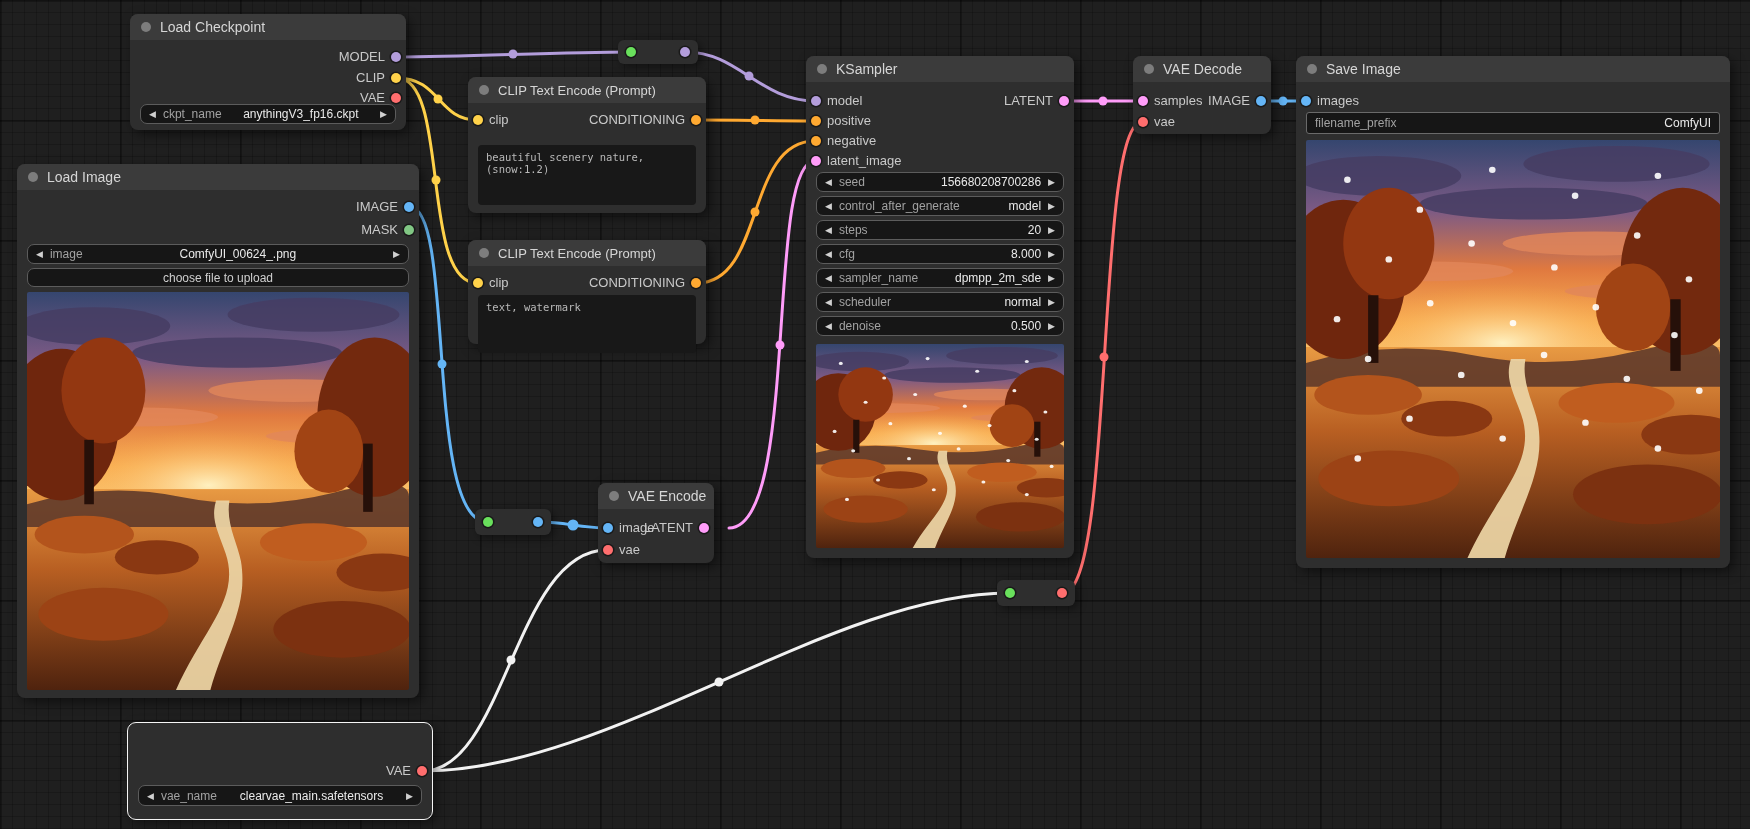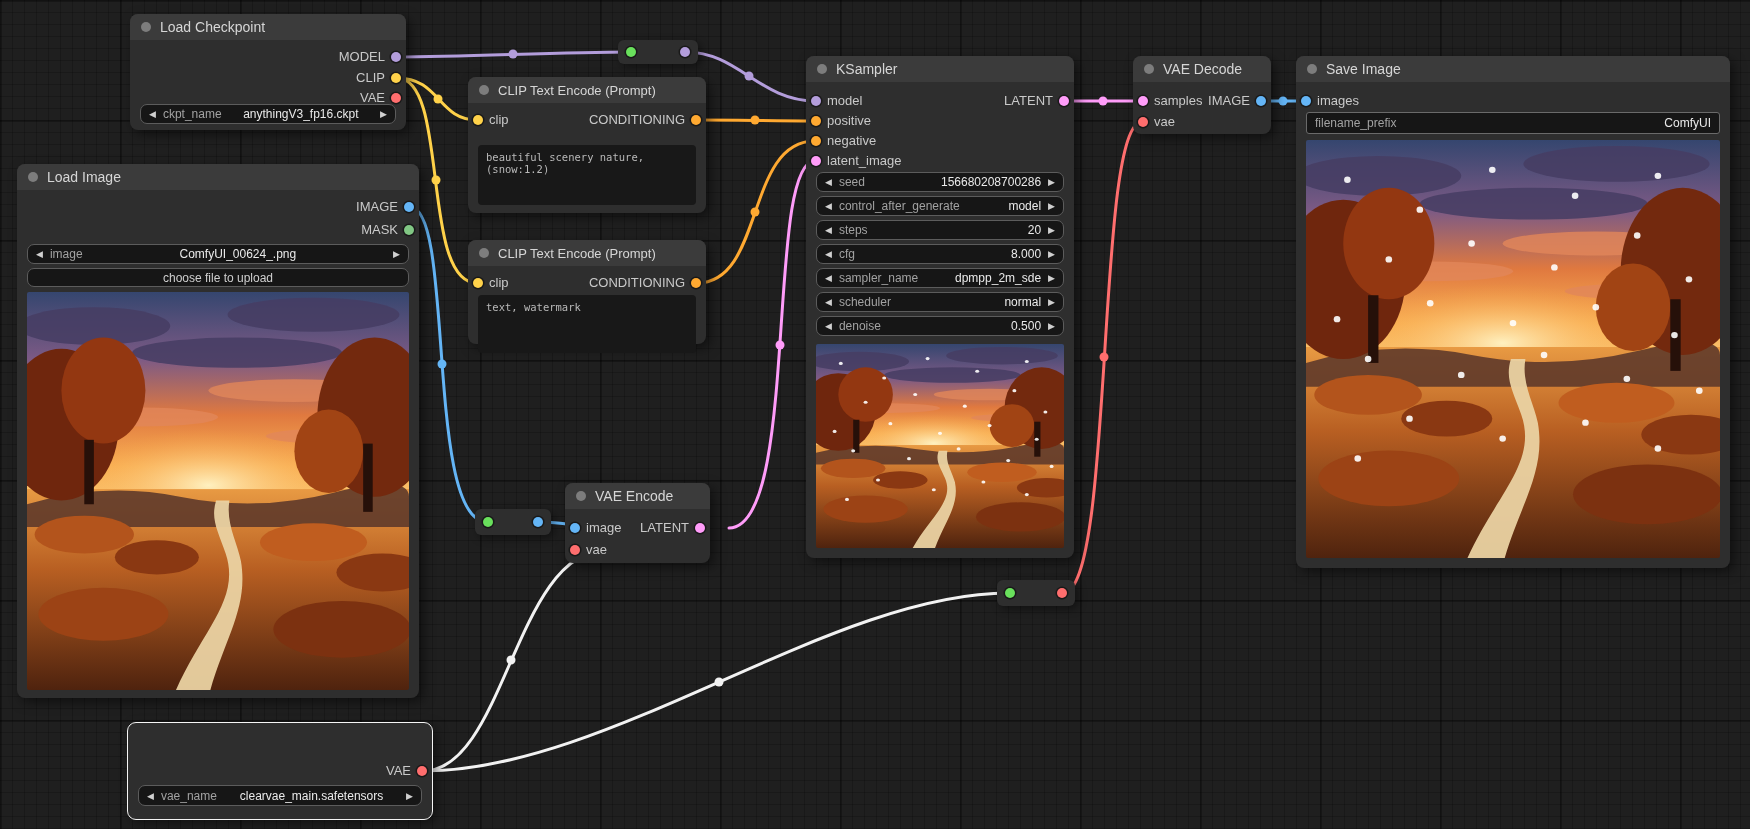--- a/index.html
+++ b/index.html
@@ -239,21 +239,21 @@
       <span class="sdot" style="background-color: rgb(255, 210, 74);"></span>
       <span>clip</span>
     </div>
     <div class="slot out" style="top:33px">
       <span>CONDITIONING</span>
       <span class="sdot" style="background-color: rgb(255, 169, 49);"></span>
     </div>
     <div class="textbox" style="top:55px;height:58px">text, watermark</div>
   </div>
 
-  <div class="node" style="left:565px;top:483px;width:145px;height:80px">
+  <div class="node" style="left:598px;top:483px;width:116px;height:80px">
     <div class="ntitle">
       <span class="tdot"></span>
       <span class="ttext">VAE Encode</span>
     </div>
     <div class="slot in" style="top:35px">
       <span class="sdot" style="background-color: rgb(100, 181, 246);"></span>
       <span>image</span>
     </div>
     <div class="slot out" style="top:35px">
       <span>LATENT</span>

